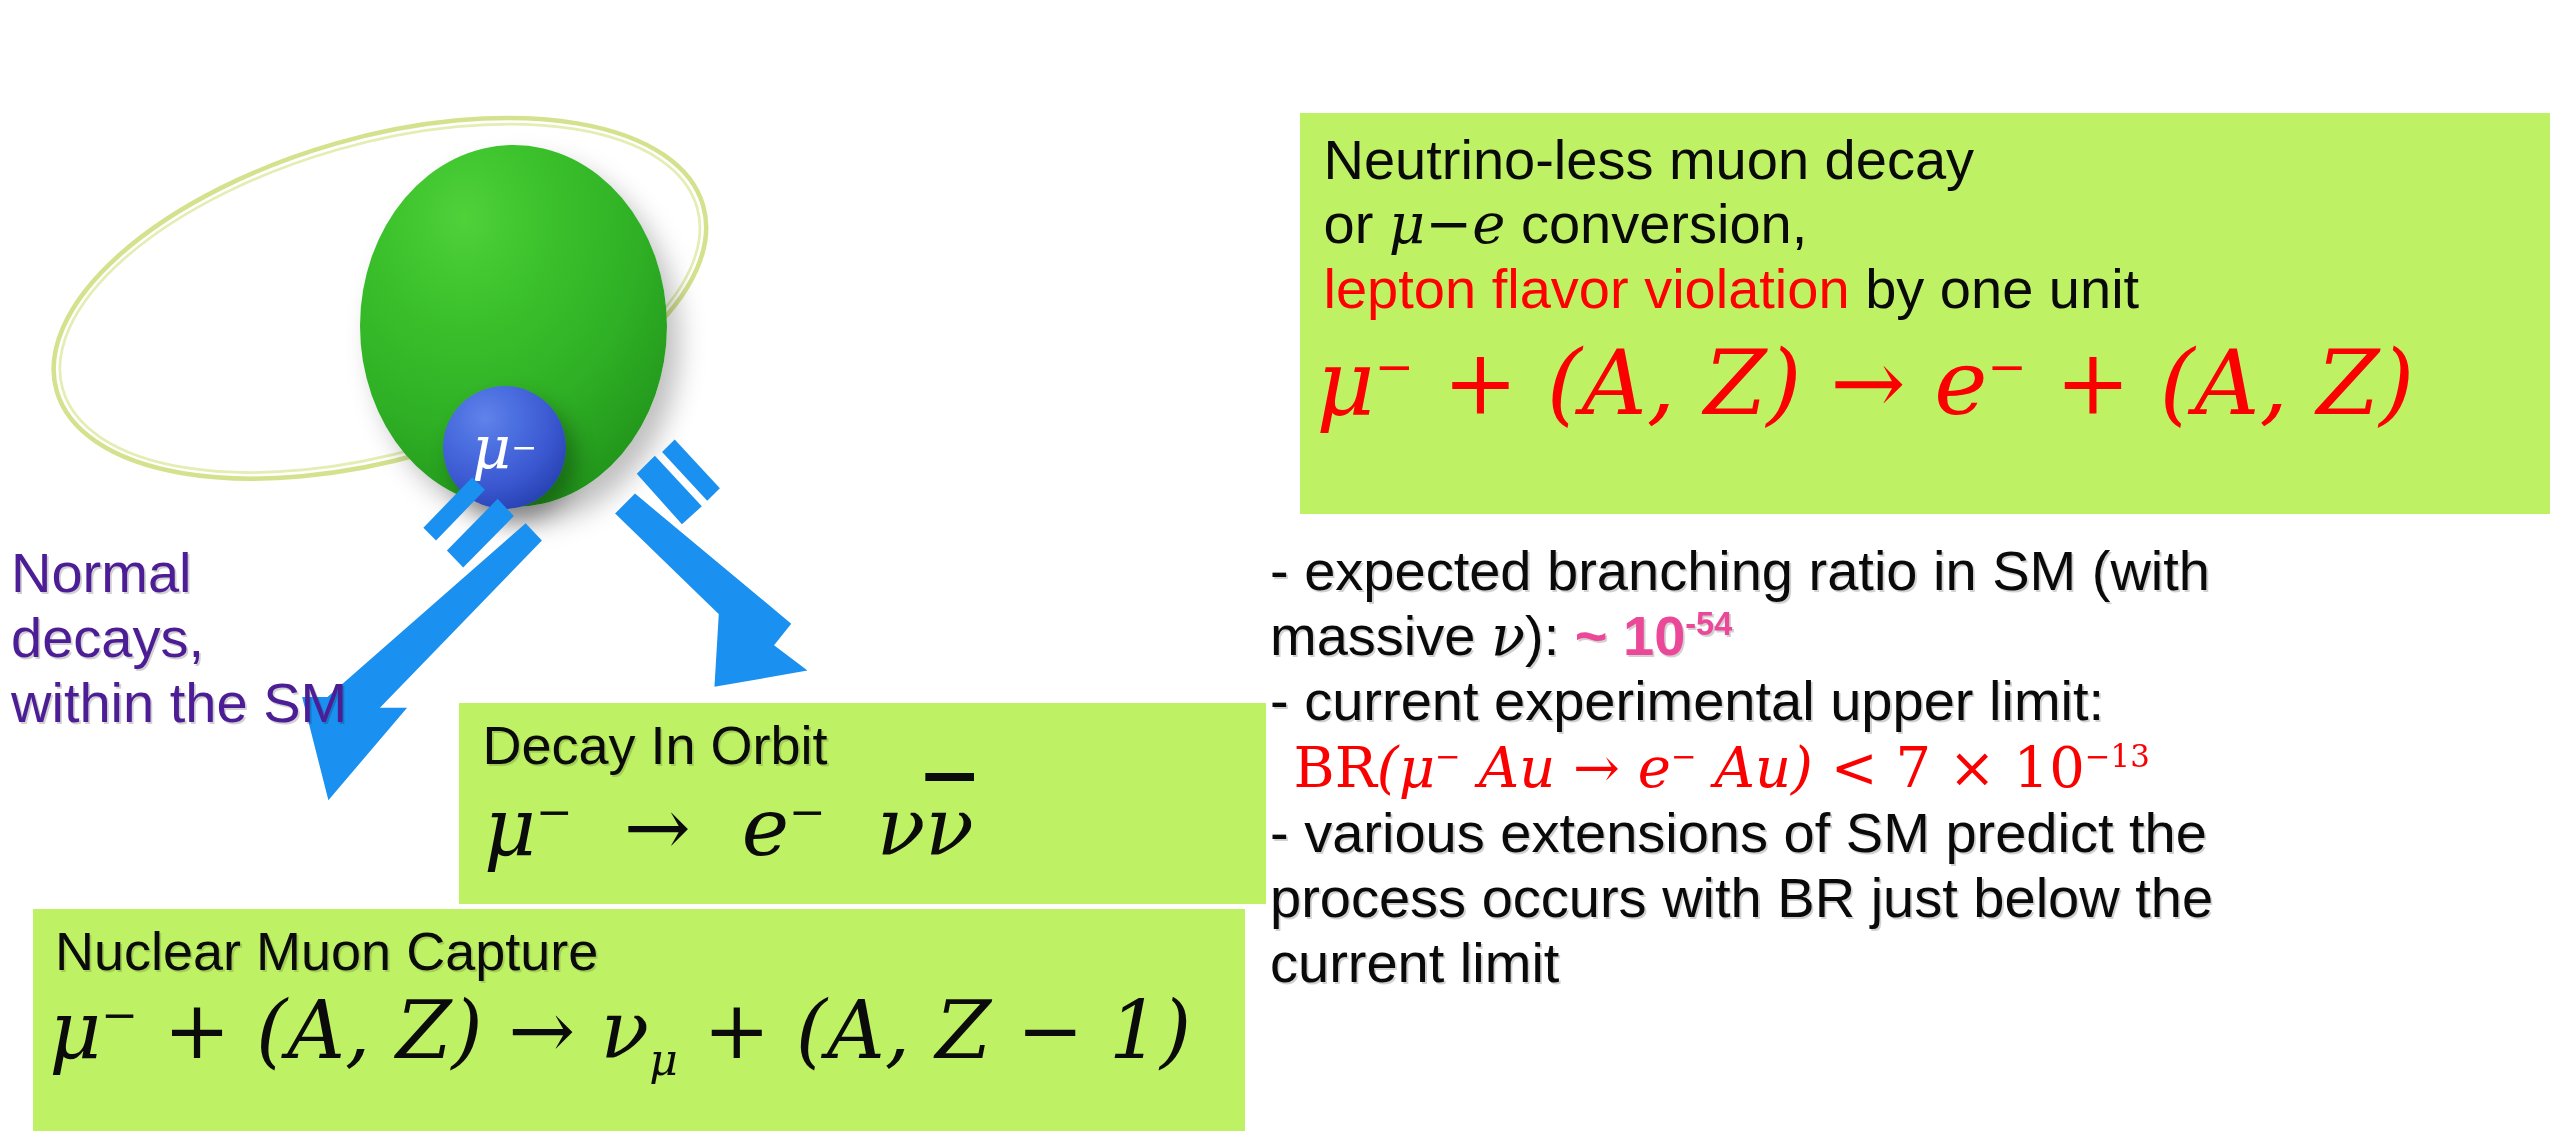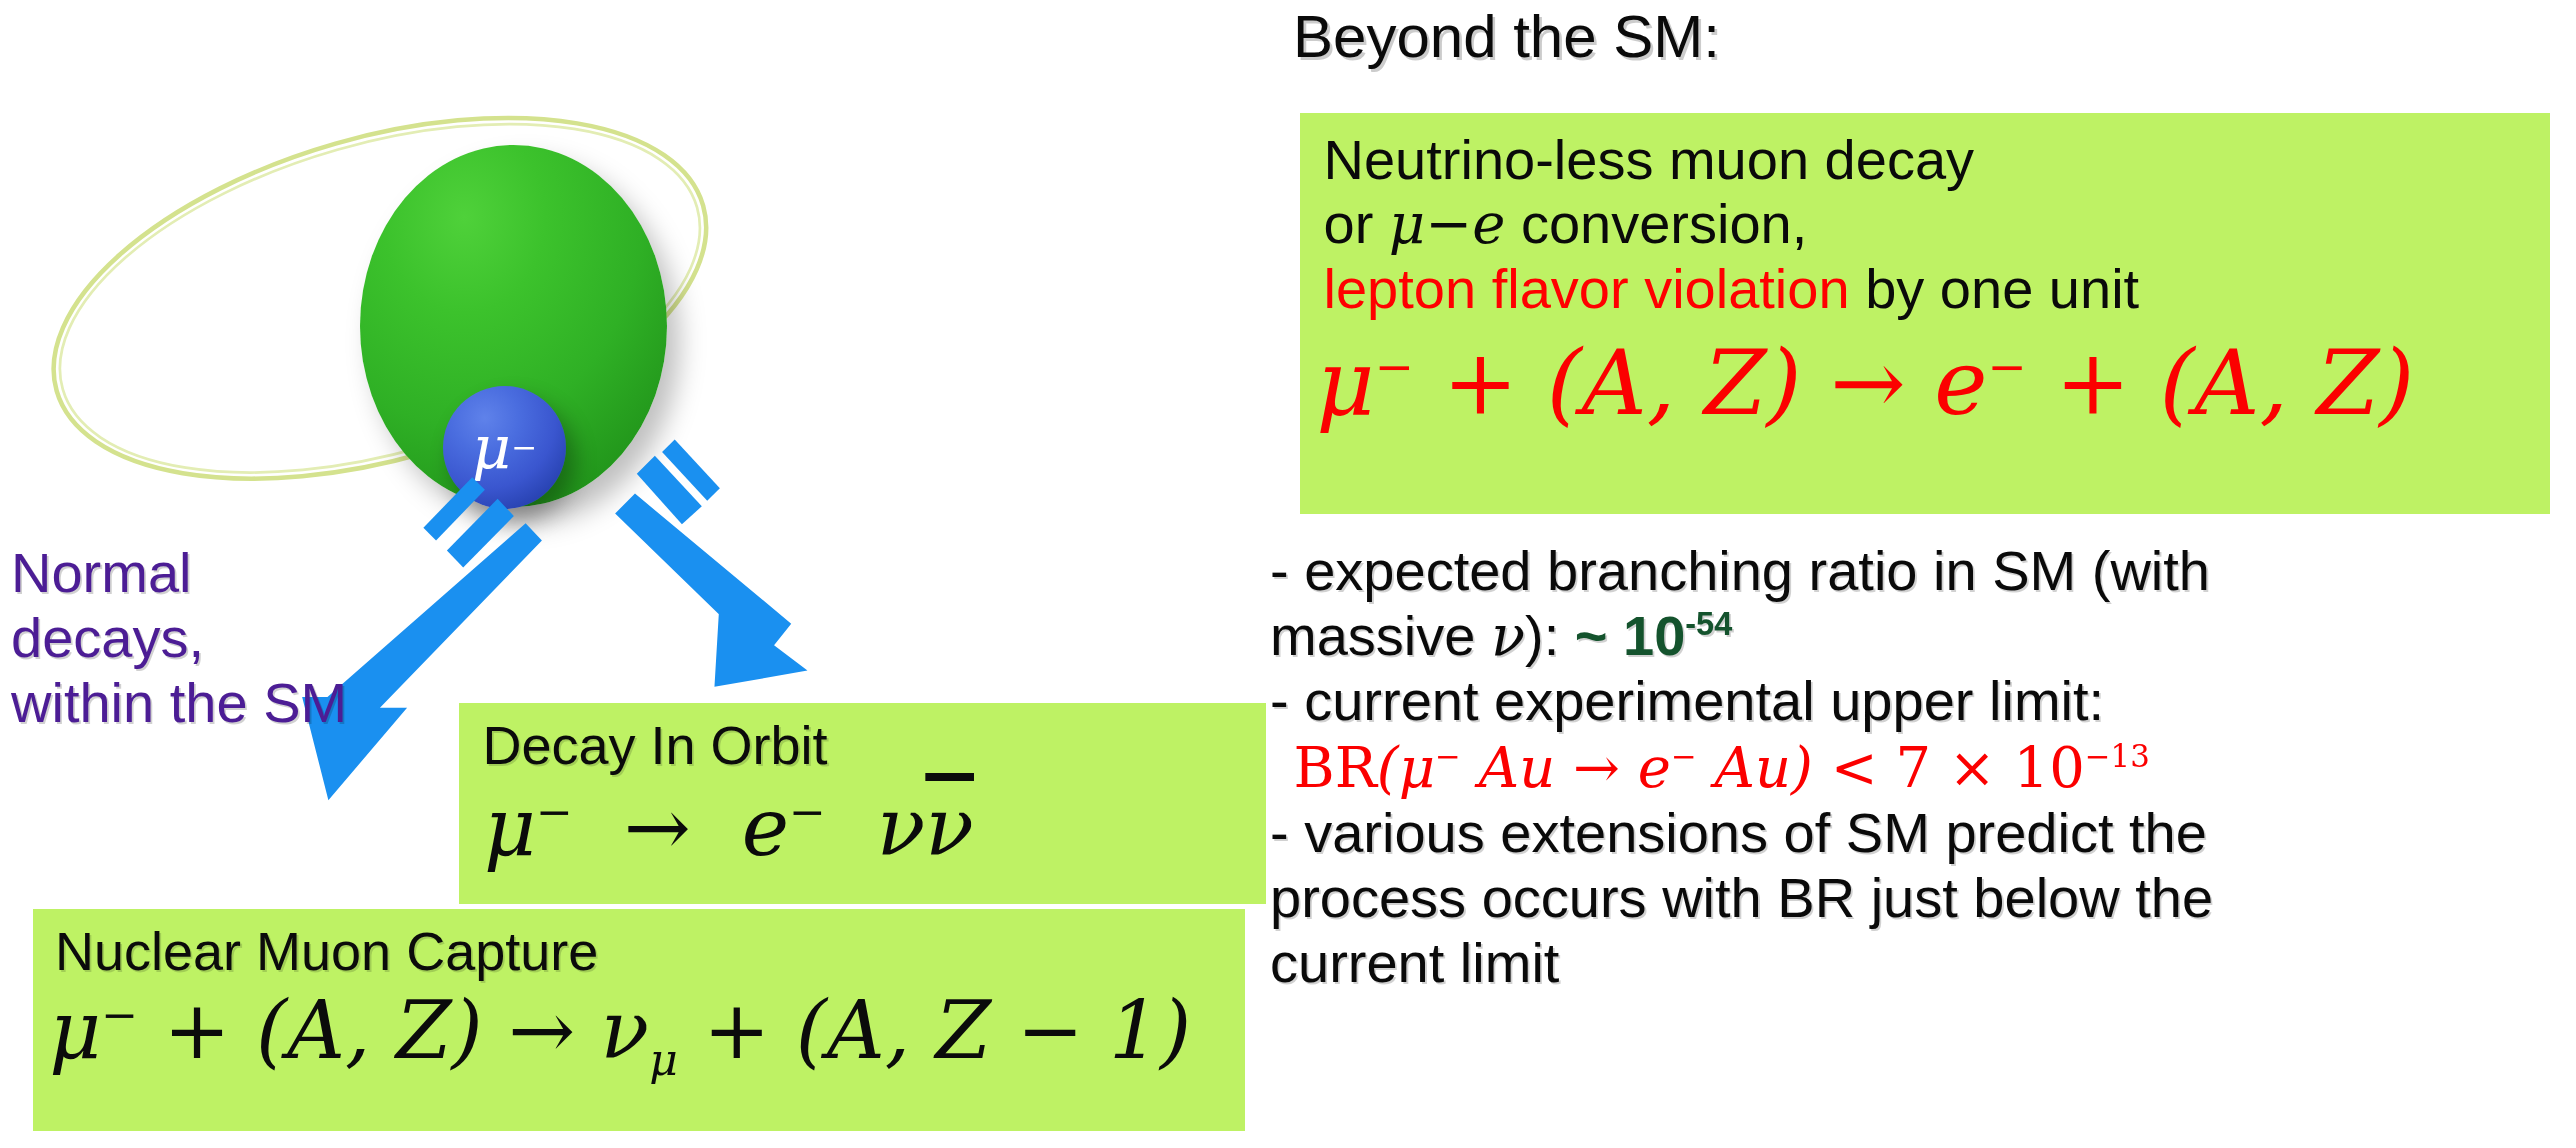--- a/index.html
+++ b/index.html
@@ -186,21 +186,21 @@
     font-size: 56px;
     line-height: 1.16;
     color: #0a0a0a;
     text-shadow: 1.8px 1.8px 0 rgba(0,0,0,0.18);
   }
   .bullet .mathit {
     font-family: "DejaVu Serif", serif;
     font-style: italic;
     font-stretch: normal;
   }
-  .bullet .redval { color: #14532d; font-weight: bold; }
+  .bullet .redval { color: #ec4899; font-weight: bold; }
   .bullet .redval sup { font-size: 0.58em; vertical-align: super; }
   .br-formula {
     font-family: "DejaVu Serif", serif;
     font-style: italic;
     color: #fb0000;
     font-size: 56px;
     padding-left: 23.5px;
     white-space: nowrap;
     line-height: 1.2;
   }
@@ -260,21 +260,20 @@
       <div class="box-title">Nuclear Muon Capture</div>
       <div class="mathline">
         μ<sup>−</sup> <span class="up">+</span> (A, Z) <span class="up">→</span> ν<sub>μ</sub> <span class="up">+</span> (A, Z <span class="up">−</span> 1)
       </div>
     </div>
 
   </div>
 
   <div id="right-col">
 
-    <div class="heading-beyond">Beyond the SM:</div>
 
     <div class="ybox" id="box-bsm">
       <div class="bsm-line first">Neutrino-less muon decay</div>
       <div class="bsm-line">
         <span>or </span><span class="mathit">μ−e</span><span> conversion,</span>
       </div>
       <div class="bsm-line">
         <span class="red">lepton flavor violation</span><span> by one unit</span>
       </div>
       <div class="bsm-formula">

